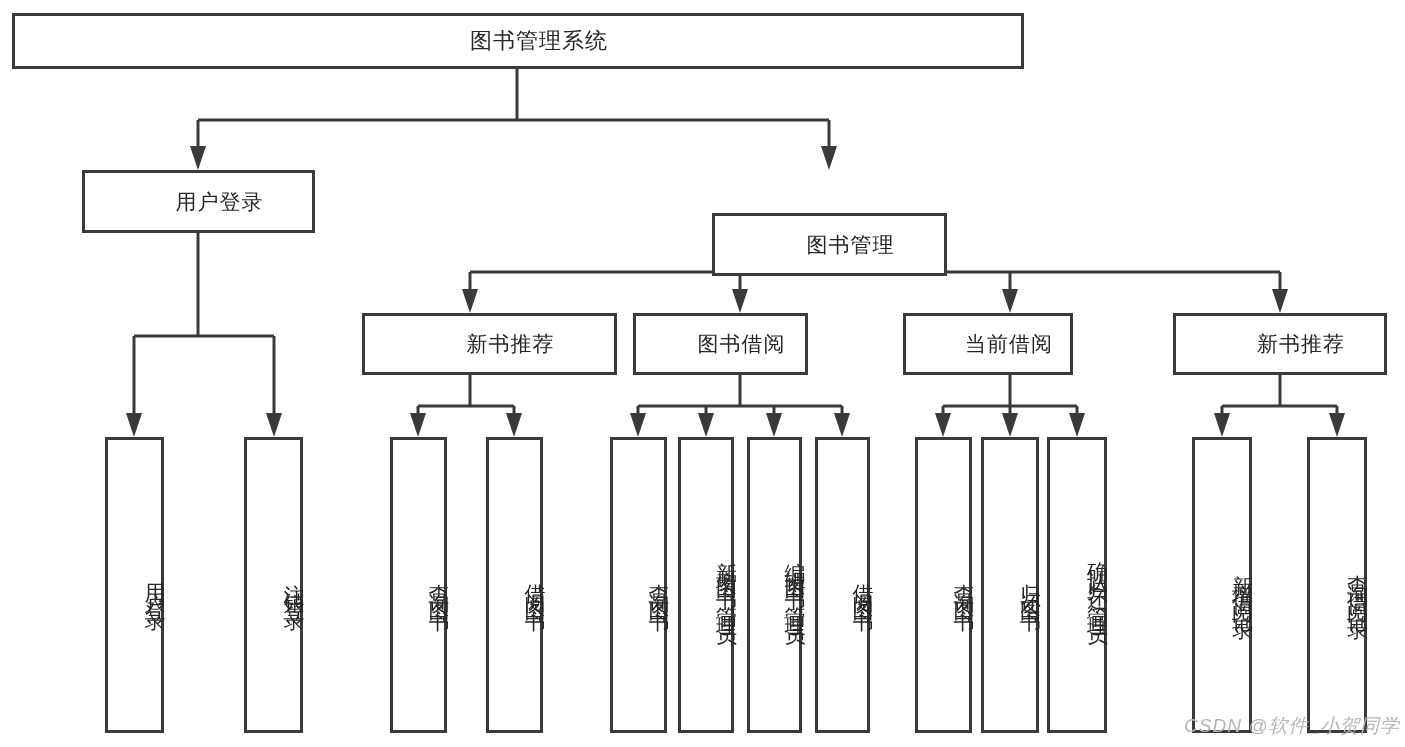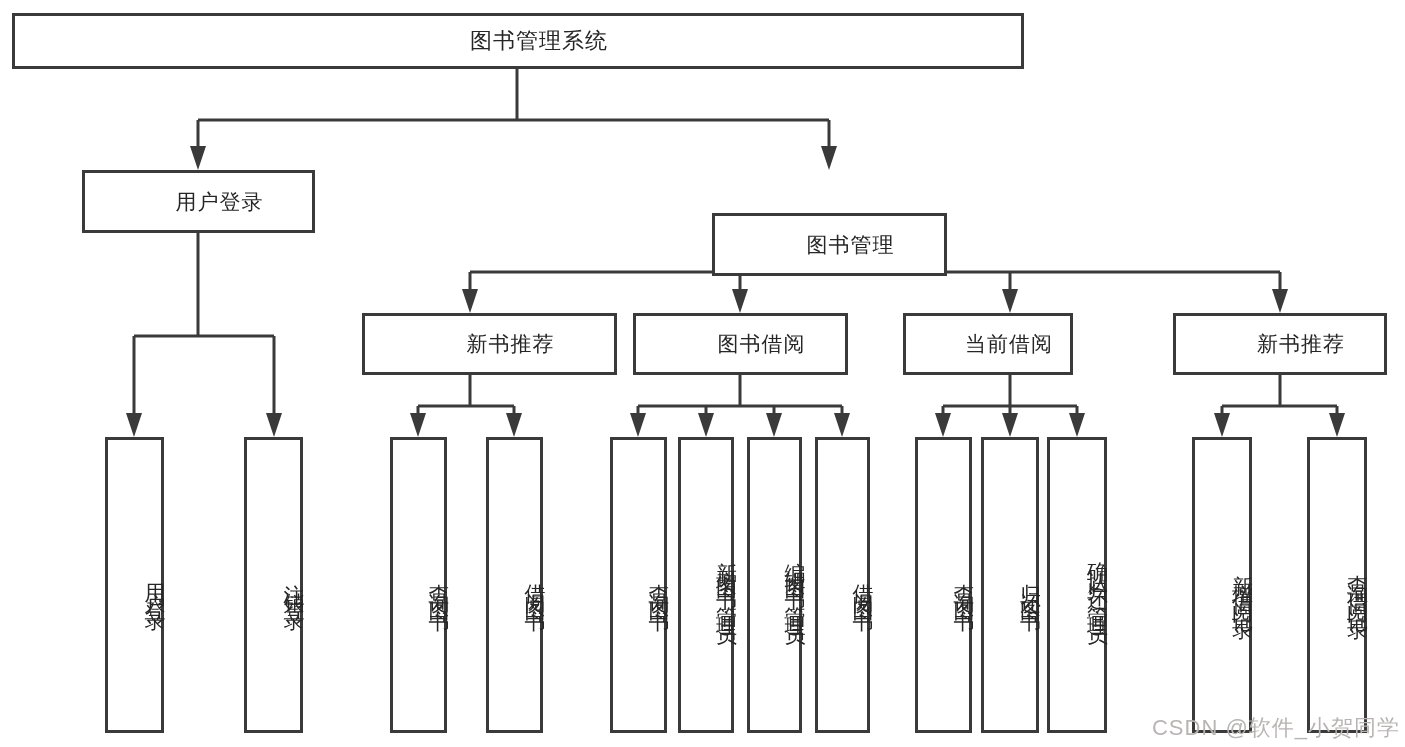--- a/index.html
+++ b/index.html
@@ -21,21 +21,21 @@
     color:var(--text);text-align:left;padding-left:42px;
   }
   .h{font-size:21px;letter-spacing:1px;}
   .root{font-size:22px;letter-spacing:1px;}
   .v{
     writing-mode:vertical-rl;text-orientation:mixed;
     font-size:21px;letter-spacing:9px;line-height:1.1;
   }
   .watermark{
     position:absolute;left:1148px;top:713px;width:252px;text-align:right;
-    font-size:22px;color:var(--wm);letter-spacing:1px;z-index:5;white-space:nowrap;
+    font-size:19px;color:var(--wm);letter-spacing:1px;z-index:5;white-space:nowrap;font-style:italic;
   }
 </style>
 </head>
 <body>
 
 <div class="canvas">
 
   <svg class="connectors" viewBox="0 0 1405 747" xmlns="http://www.w3.org/2000/svg">
     <defs>
       <path id="arr" d="M-8,-24 H8 L0,0 Z" fill="var(--line)"></path>
@@ -70,21 +70,21 @@
       <use href="#arr" transform="translate(1337,437)"></use>
     </g>
   </svg>
 
   <div class="box h root" style="left:12px;top:13px;width:1012px;height:56px;">图书管理系统</div>
 
   <div class="box h" style="left:82px;top:170px;width:233px;height:63px;">用户登录</div>
   <div class="box h" style="left:712px;top:170px;width:235px;height:63px;margin-top:43px;">图书管理</div>
 
   <div class="box h" style="left:362px;top:313px;width:255px;height:62px;">新书推荐</div>
-  <div class="box h" style="left:633px;top:313px;width:215px;height:62px;">图书借阅</div>
+  <div class="box h" style="left:633px;top:313px;width:175px;height:62px;">图书借阅</div>
   <div class="box h" style="left:903px;top:313px;width:170px;height:62px;">当前借阅</div>
   <div class="box h" style="left:1173px;top:313px;width:214px;height:62px;">新书推荐</div>
 
   <div class="box v" style="left:105px;top:437px;width:59px;height:296px;">用户登录</div>
   <div class="box v" style="left:244px;top:437px;width:59px;height:296px;">注销登录</div>
 
   <div class="box v" style="left:390px;top:437px;width:57px;height:296px;">查询图书</div>
   <div class="box v" style="left:486px;top:437px;width:57px;height:296px;">借阅图书</div>
 
   <div class="box v" style="left:610px;top:437px;width:57px;height:296px;">查询图书</div>

